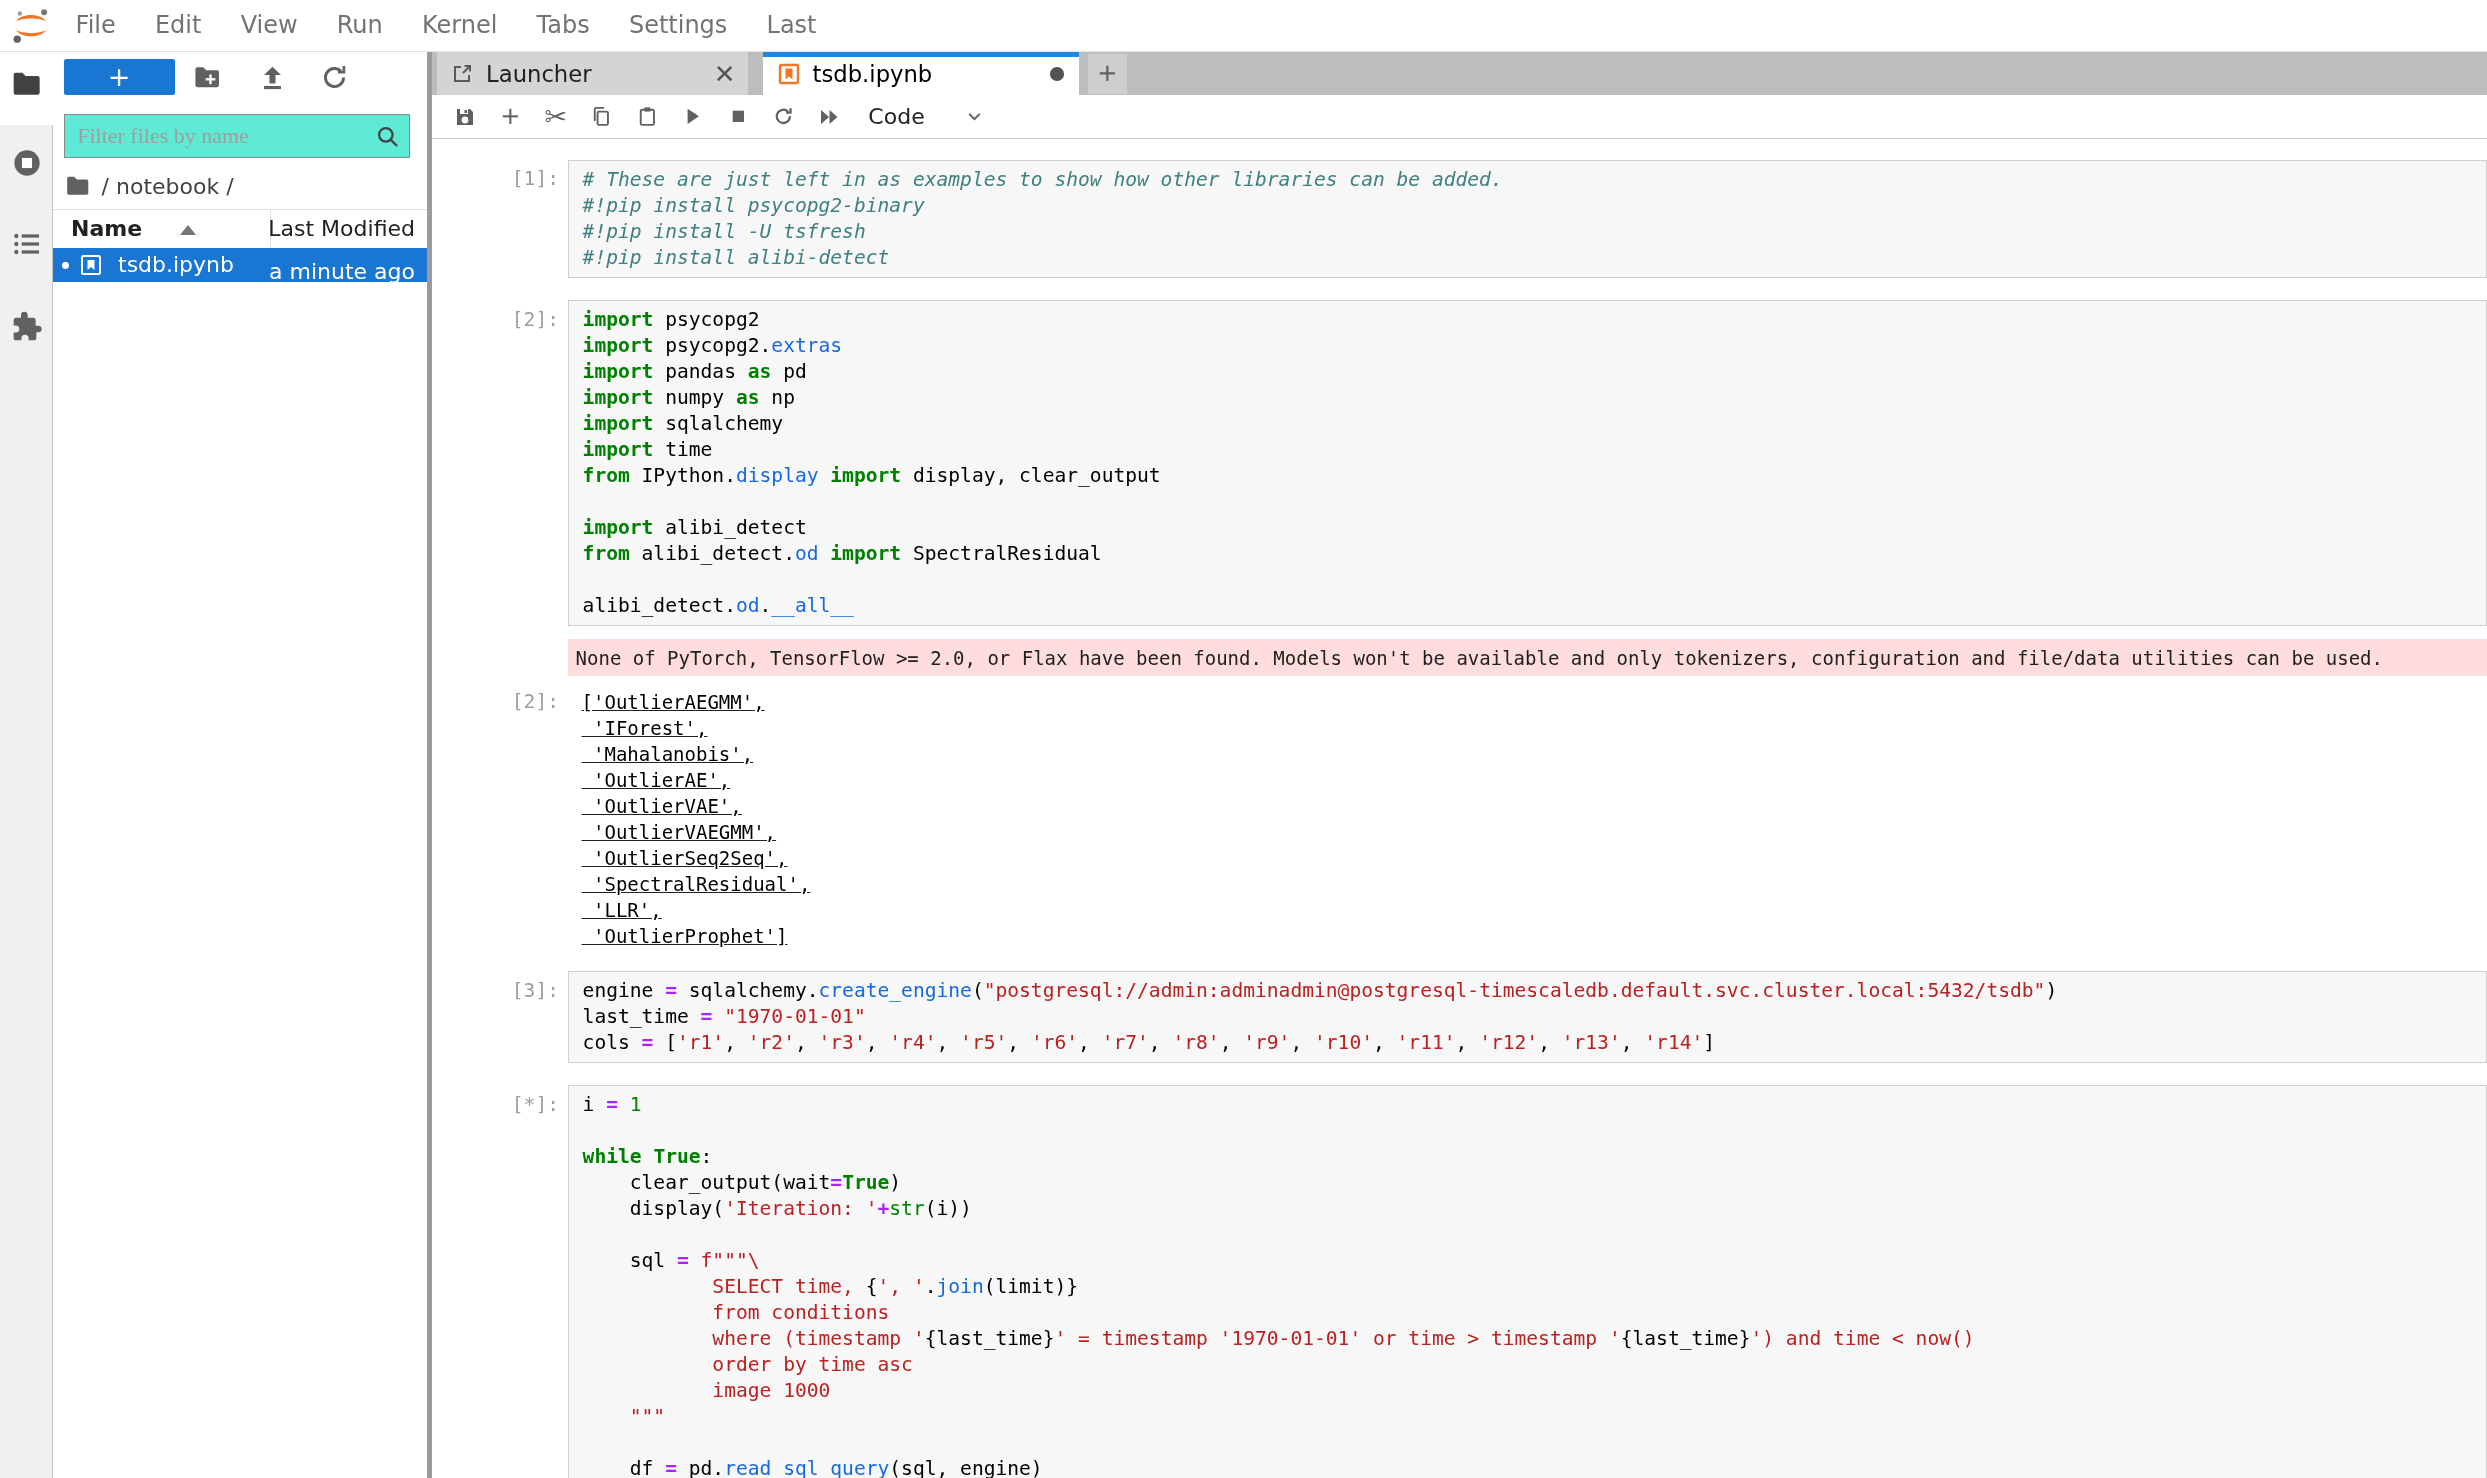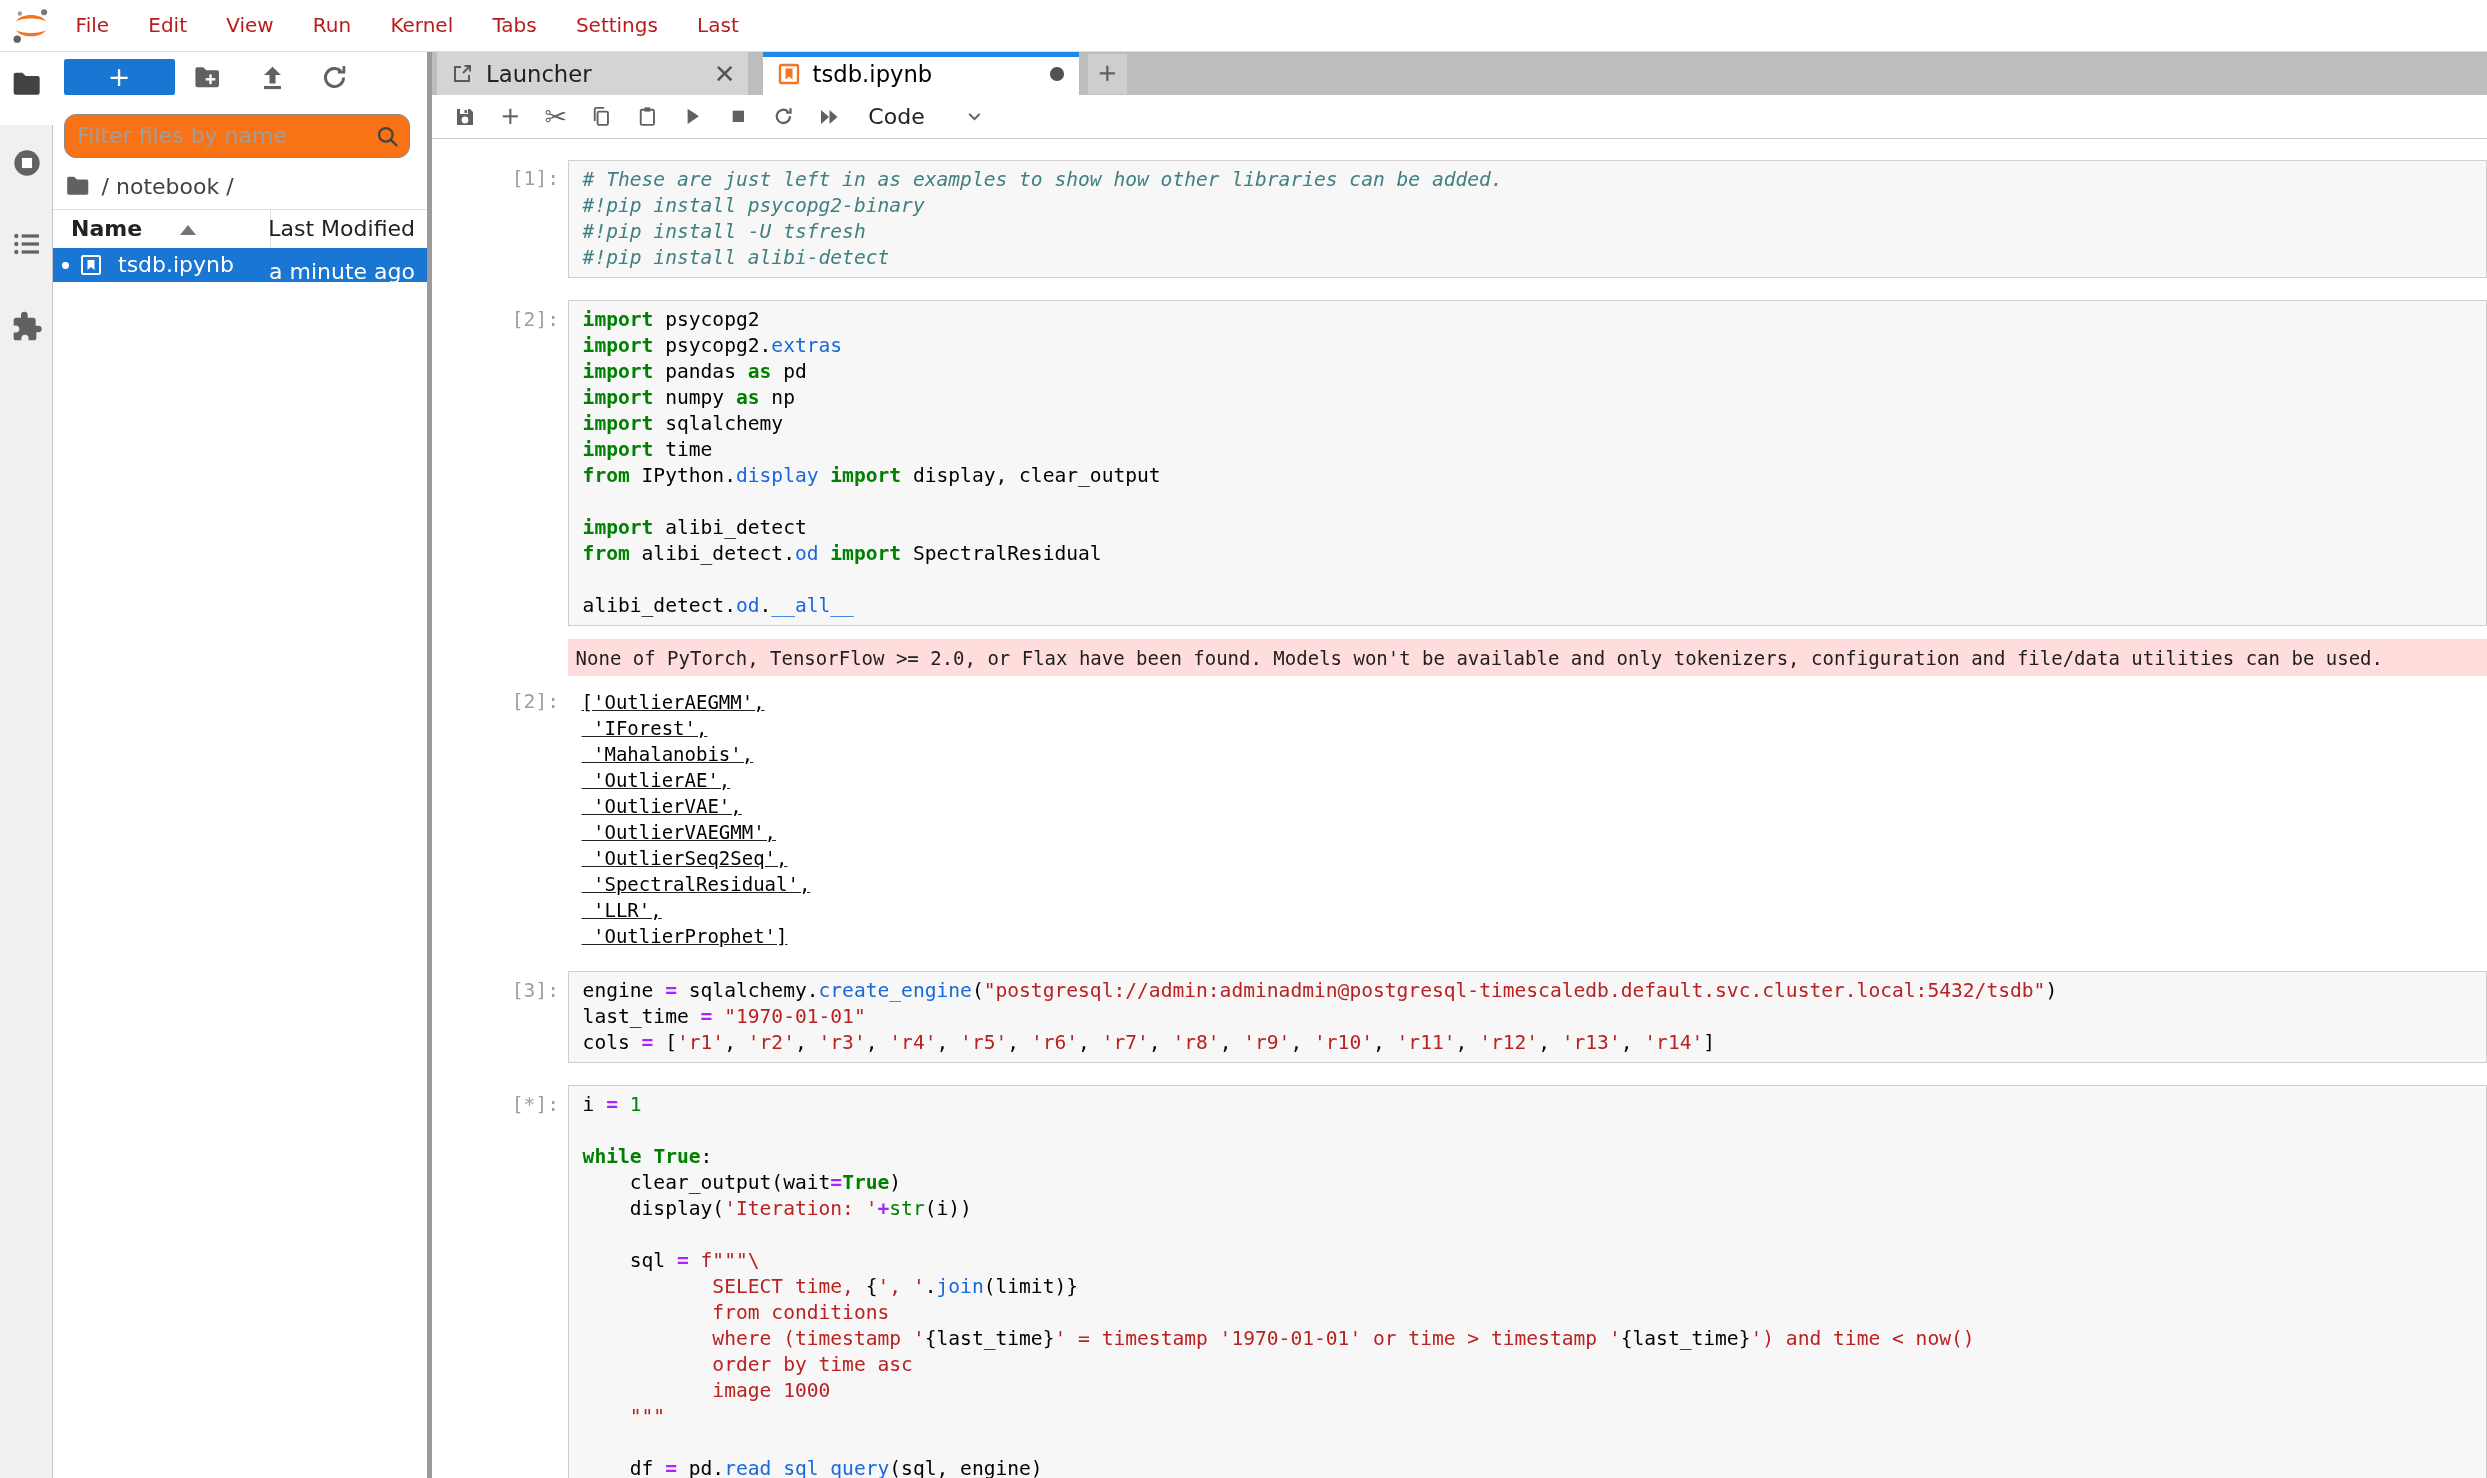--- a/index.html
+++ b/index.html
@@ -2,31 +2,31 @@
 <html style="font-size:12px"><head>
 <meta charset="utf-8">
 <style>
   html,body{margin:0;padding:0;background:#ffffff;}
   #app{position:relative;width:2487px;height:1478px;overflow:hidden;background:#fff;
        font-family:"DejaVu Sans","Liberation Sans",sans-serif;color:#212121;}
   
   #menubar{position:absolute;left:0;top:0;width:2487px;height:51px;background:#fff;
            border-bottom:0.8px solid #e0e0e0;display:flex;align-items:center;}
   #logo{width:50px;height:50px;margin-left:6px;display:flex;align-items:center;justify-content:center;}
-  .menu-item{font-size:20px;color:#b91c1c;padding:0 19.6px;line-height:51px;cursor:default;}
+  .menu-item{font-size:24px;color:#737373;padding:0 19.6px;line-height:51px;cursor:default;}
   
   #activitybar{position:absolute;left:0;top:52px;width:53px;height:1426px;background:#fff;}
   #activitybar .lower{position:absolute;left:0;top:73px;width:52px;height:1353px;background:#f0f0f0;border-right:0.8px solid #c4c4c4;}
   .act-icon{position:absolute;left:10.6px;width:32px;height:32px;}
   
   #filebrowser{position:absolute;left:53px;top:52px;width:374px;height:1426px;background:#fff;}
   #fb-newlauncher{position:absolute;left:10.6px;top:6.8px;width:111px;height:36px;background:#1976d2;border-radius:2.3px;
       color:#fff;font-size:27px;display:flex;align-items:center;justify-content:center;}
   .fb-tool{position:absolute;top:11.3px;width:29px;height:29px;}
-  #fb-search{position:absolute;left:10.6px;top:62px;width:344px;height:42px;border:1.5px solid #8a8a8a;border-radius:12px;background:#f97316;}
+  #fb-search{position:absolute;left:10.6px;top:62px;width:344px;height:42px;border:1.5px solid #8a8a8a;border-radius:0;background:#5eead4;font-family:Liberation Serif, serif;}
   #fb-search input{position:absolute;left:10.6px;top:3px;width:279px;height:33px;border:none;outline:none;
       font-size:22px;font-family:inherit;color:#424242;background:transparent;}
   #fb-search input::placeholder{color:#9e9e9e;}
   #fb-search .mag{position:absolute;right:7.6px;top:7.6px;}
   #fb-crumb{position:absolute;left:12px;top:119px;height:30px;display:flex;align-items:center;font-size:22px;color:#424242;}
   #fb-crumb .txt{margin-left:10.6px;}
   #fb-header{position:absolute;left:0;top:157px;width:374px;height:38px;border-top:0.8px solid #e0e0e0;border-bottom:0.8px solid #e0e0e0;font-size:22px;}
   #fb-header .name{position:absolute;left:18px;top:6px;font-weight:bold;color:#212121;}
   #fb-header .sort{position:absolute;left:127px;top:15px;width:0;height:0;border-left:8.3px solid transparent;border-right:8.3px solid transparent;border-bottom:10.6px solid #757575;}
   #fb-header .coldiv{position:absolute;left:217px;top:0;width:0.8px;height:38px;background:#e0e0e0;}

